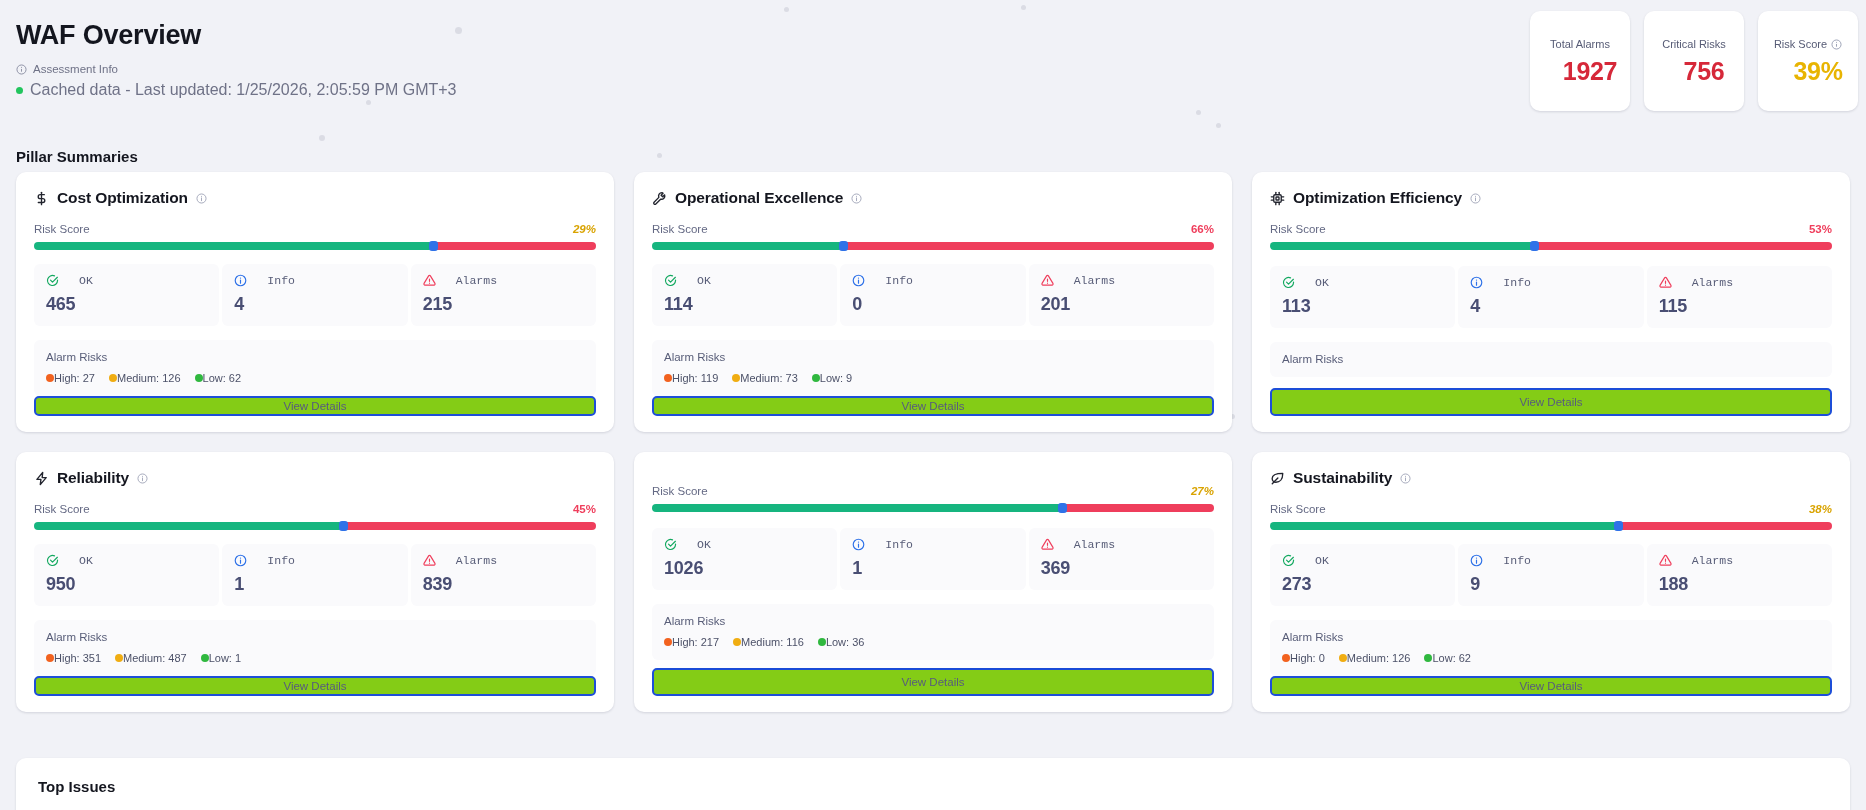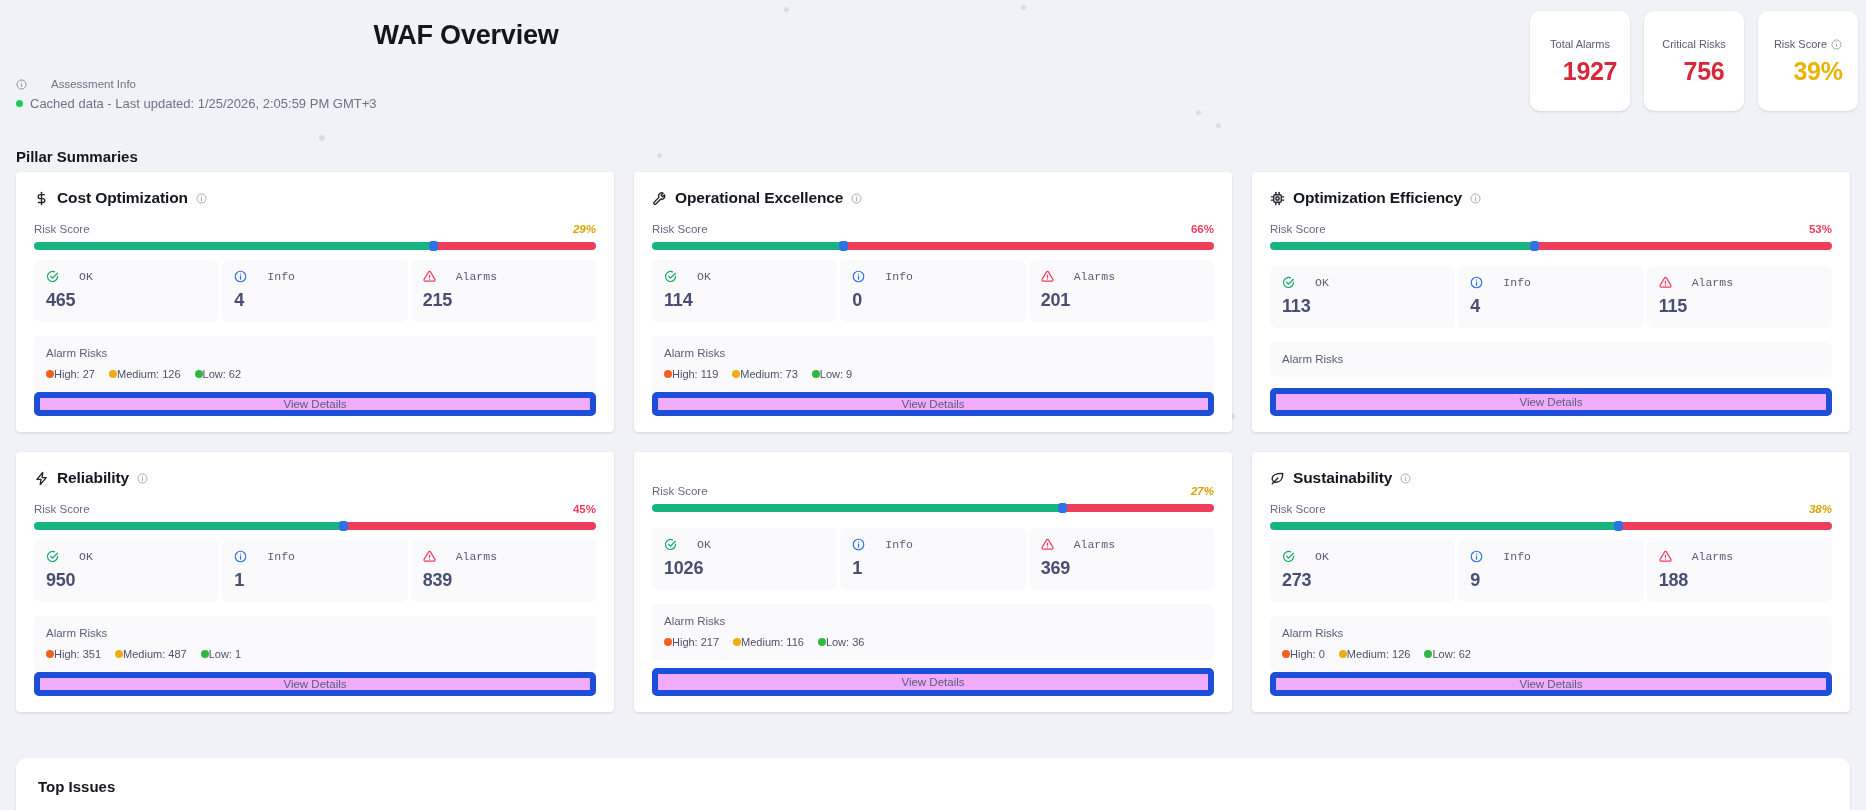--- a/index.html
+++ b/index.html
@@ -33,47 +33,46 @@
     left: 16px;
     top: 18px;
     width: 900px;
   }
   .page-title {
     font-size: 27px;
     font-weight: bold;
     color: #14161f;
     letter-spacing: -.2px;
     line-height: 34px;
-    text-align: center;
   }
   .assess-row {
     display: flex;
     align-items: center;
-    gap: 24px;
-    margin-top: 26px;
+    gap: 6px;
+    margin-top: 11px;
   }
   .assess-row .ico-info-sm { flex: 0 0 auto; }
   .assess-label {
     font-size: 11.5px;
     color: #6f7287;
   }
   .cached-row {
     display: flex;
     align-items: center;
     gap: 7px;
     margin-top: 6px;
   }
   .green-dot {
     width: 7px; height: 7px;
     border-radius: 50%;
     background: #22c55e;
     flex: 0 0 auto;
   }
   .cached-text {
-    font-size: 13px;
+    font-size: 16px;
     color: #6f7287;
   }
 
   
   .stats {
     position: absolute;
     top: 11px;
     right: 8px;
     display: flex;
     gap: 14px;
@@ -125,21 +124,21 @@
     position: absolute;
     left: 16px;
     top: 172px;
     width: 1834px;
     display: grid;
     grid-template-columns: repeat(3, 1fr);
     gap: 20px 20px;
   }
   .pillar-card {
     background: #ffffff;
-    border-radius: 4px;
+    border-radius: 10px;
     box-shadow: 0 1px 3px rgba(24,28,55,.09), 0 1px 2px rgba(24,28,55,.05);
     padding: 17px 18px 16px 18px;
     height: 260px;
     display: flex;
     flex-direction: column;
   }
   .pillar-head {
     display: flex;
     align-items: center;
     gap: 8px;
@@ -257,23 +256,23 @@
     border-radius: 50%;
     flex: 0 0 auto;
   }
   .lg-high { background: #f2621f; }
   .lg-med  { background: #f0ad12; }
   .lg-low  { background: #30b83f; }
 
   .view-btn {
     margin-top: auto;
     height: 28px;
-    border: 6px solid #1d4ed8;
+    border: 2px solid #1d4ed8;
     border-radius: 5px;
-    background: #f0abfc;
+    background: #84cc16;
     color: #575c7d;
     font-size: 11.5px;
     font-family: "Liberation Sans", sans-serif;
     display: flex;
     align-items: center;
     justify-content: center;
     cursor: pointer;
   }
 
   

